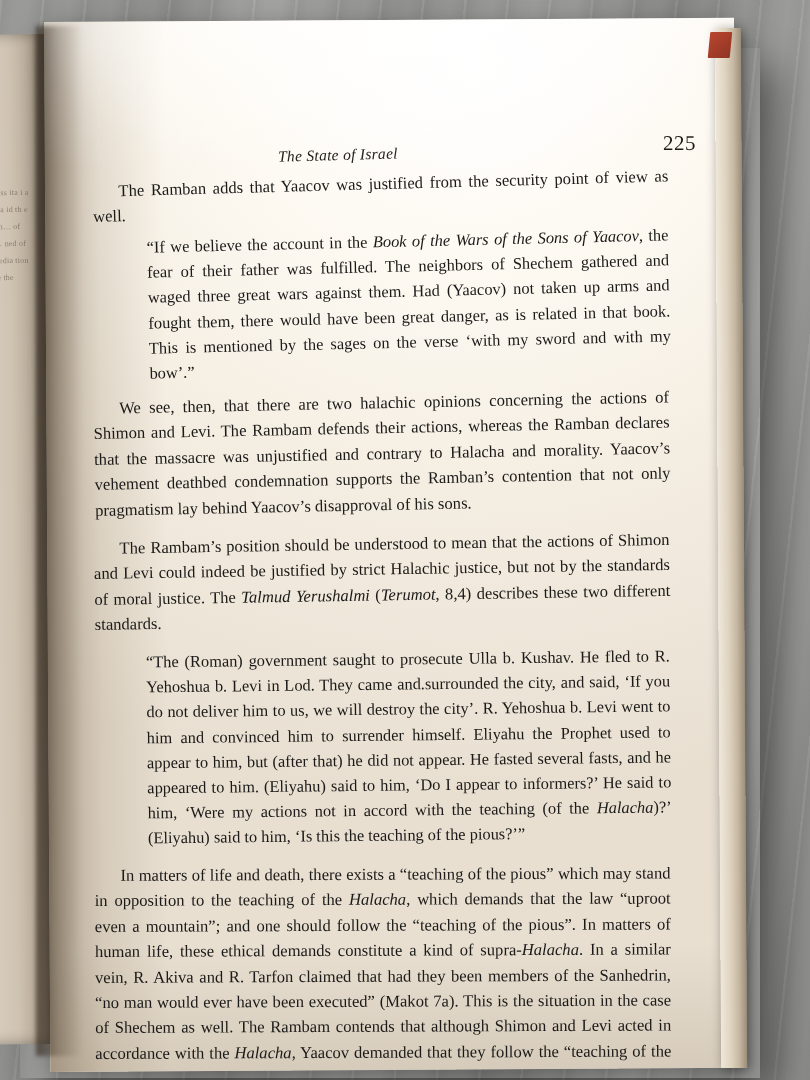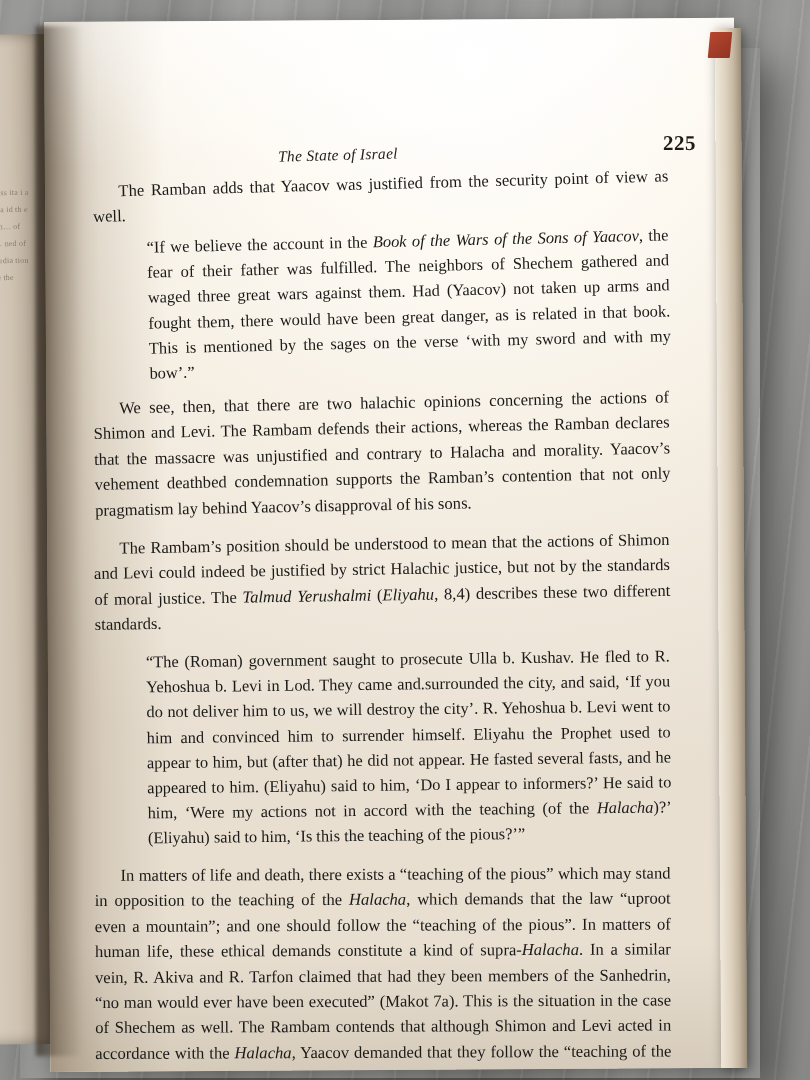--- a/index.html
+++ b/index.html
@@ -174,21 +174,20 @@
     color: #262420;
     transform: rotate(-1.4deg);
   }
   .folio {
     position: absolute;
     right: -28px;
     top: 0px;
     font-size: 21px;
     color: #1d1b18;
     letter-spacing: 0.5px;
-    font-weight: bold;
   }
 
   p {
     margin: 0 0 1px 0;
     font-size: 16.6px;
     line-height: 25.4px;
     text-align: justify;
     text-justify: inter-word;
     color: #1b1a18;
   }
@@ -260,21 +259,21 @@
 
         <div class="quote r2">
           <span>“If we believe the account in the </span><em>Book of the Wars of the Sons of Yaacov</em><span>, the fear of their father was fulfilled. The neighbors of Shechem gathered and waged three great wars against them. Had (Yaacov) not taken up arms and fought them, there would have been great danger, as is related in that book. This is mentioned by the sages on the verse ‘with my sword and with my bow’.”</span>
         </div>
 
         <p class="indent r3">
           <span>We see, then, that there are two halachic opinions concerning the actions of Shimon and Levi. The Rambam defends their actions, whereas the Ramban declares that the massacre was unjustified and contrary to Halacha and morality. Yaacov’s vehement deathbed condemnation supports the Ramban’s contention that not only pragmatism lay behind Yaacov’s disapproval of his sons.</span>
         </p>
 
         <p class="indent spaced-before r4">
-          <span>The Rambam’s position should be understood to mean that the actions of Shimon and Levi could indeed be justified by strict Halachic justice, but not by the standards of moral justice. The </span><em>Talmud Yerushalmi</em><span> (</span><em>Eliyahu</em><span>, 8,4) describes these two different standards.</span>
+          <span>The Rambam’s position should be understood to mean that the actions of Shimon and Levi could indeed be justified by strict Halachic justice, but not by the standards of moral justice. The </span><em>Talmud Yerushalmi</em><span> (</span><em>Terumot</em><span>, 8,4) describes these two different standards.</span>
         </p>
 
         <div class="quote q2 r5">
           <span>“The (Roman) government saught to prosecute Ulla b. Kushav. He fled to R. Yehoshua b. Levi in Lod. They came and.surrounded the city, and said, ‘If you do not deliver him to us, we will destroy the city’. R. Yehoshua b. Levi went to him and convinced him to surrender himself. Eliyahu the Prophet used to appear to him, but (after that) he did not appear. He fasted several fasts, and he appeared to him. (Eliyahu) said to him, ‘Do I appear to informers?’ He said to him, ‘Were my actions not in accord with the teaching (of the </span><em>Halacha</em><span>)?’ (Eliyahu) said to him, ‘Is this the teaching of the pious?’”</span>
         </div>
 
         <p class="indent r7">
           <span>In matters of life and death, there exists a “teaching of the pious” which may stand in opposition to the teaching of the </span><em>Halacha</em><span>, which demands that the law “uproot even a mountain”; and one should follow the “teaching of the pious”. In matters of human life, these ethical demands constitute a kind of supra-</span><em>Halacha</em><span>. In a similar vein, R. Akiva and R. Tarfon claimed that had they been members of the Sanhedrin, “no man would ever have been executed” (Makot 7a). This is the situation in the case of Shechem as well. The Rambam contends that although Shimon and Levi acted in accordance with the </span><em>Halacha</em><span>, Yaacov demanded that they follow the “teaching of the pious”, the</span>
         </p>
 

